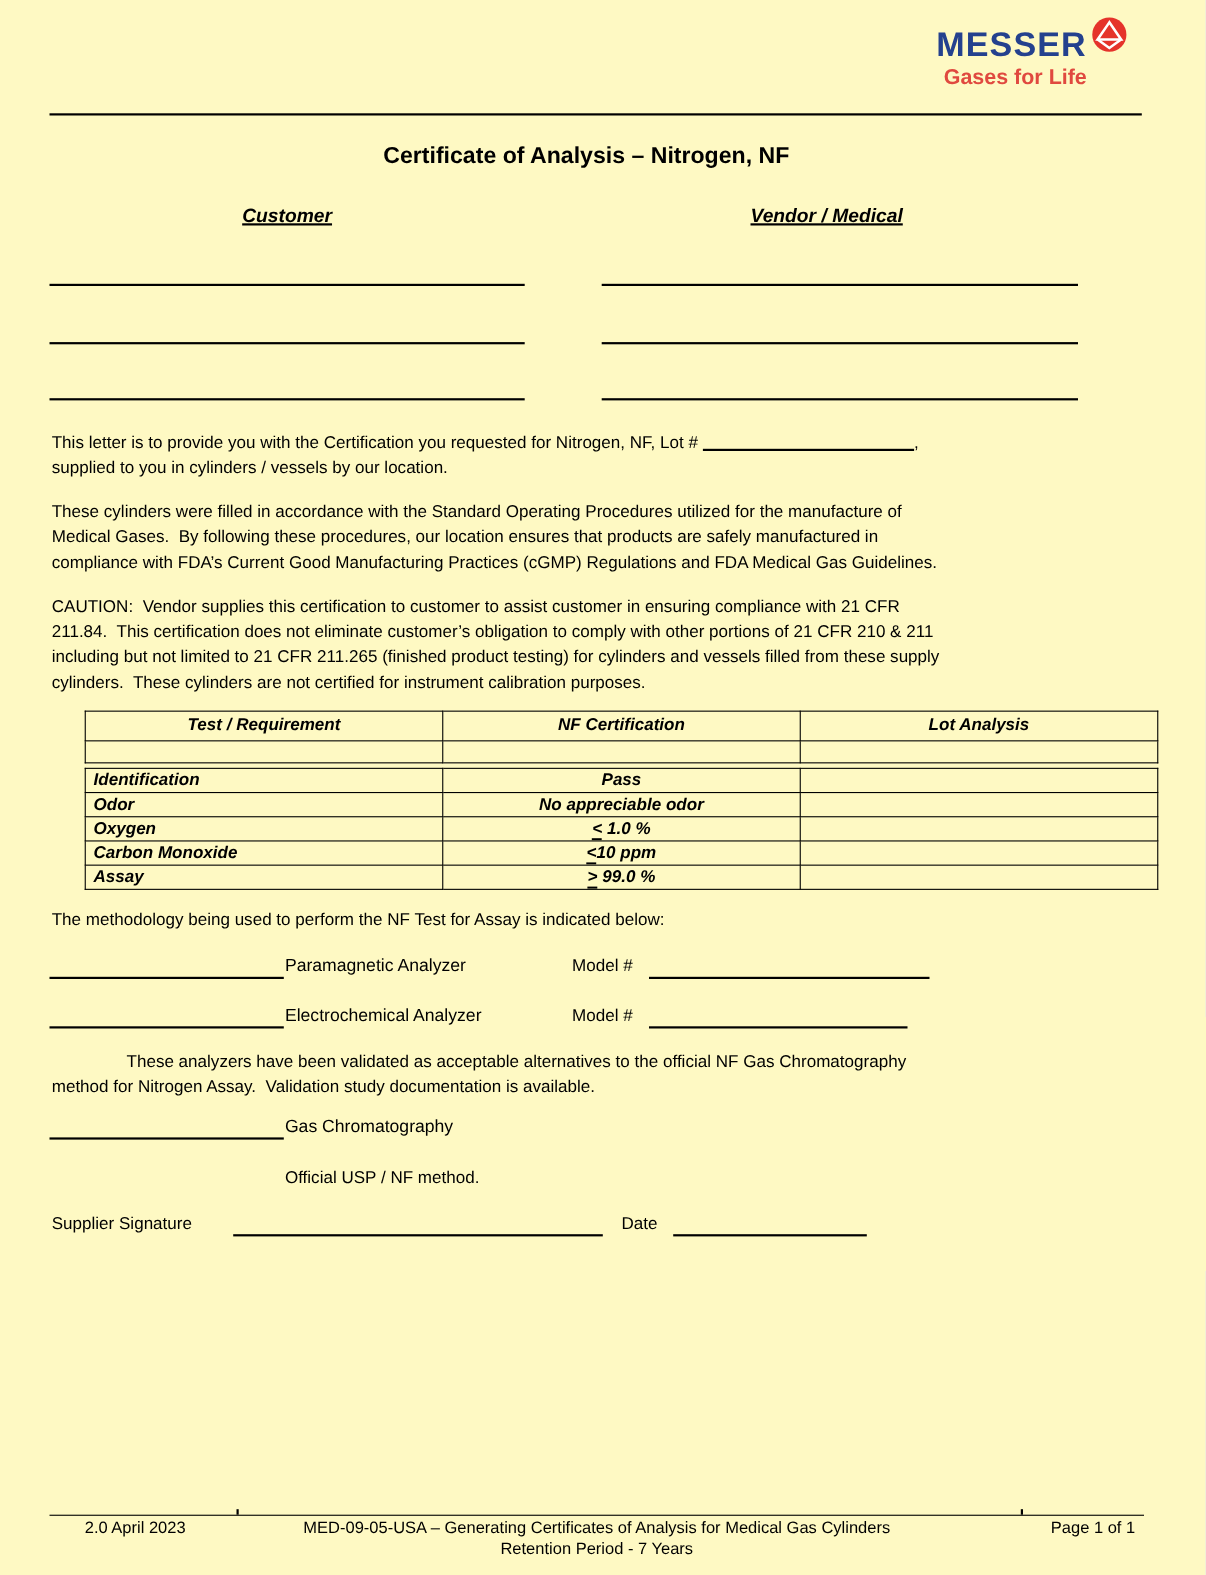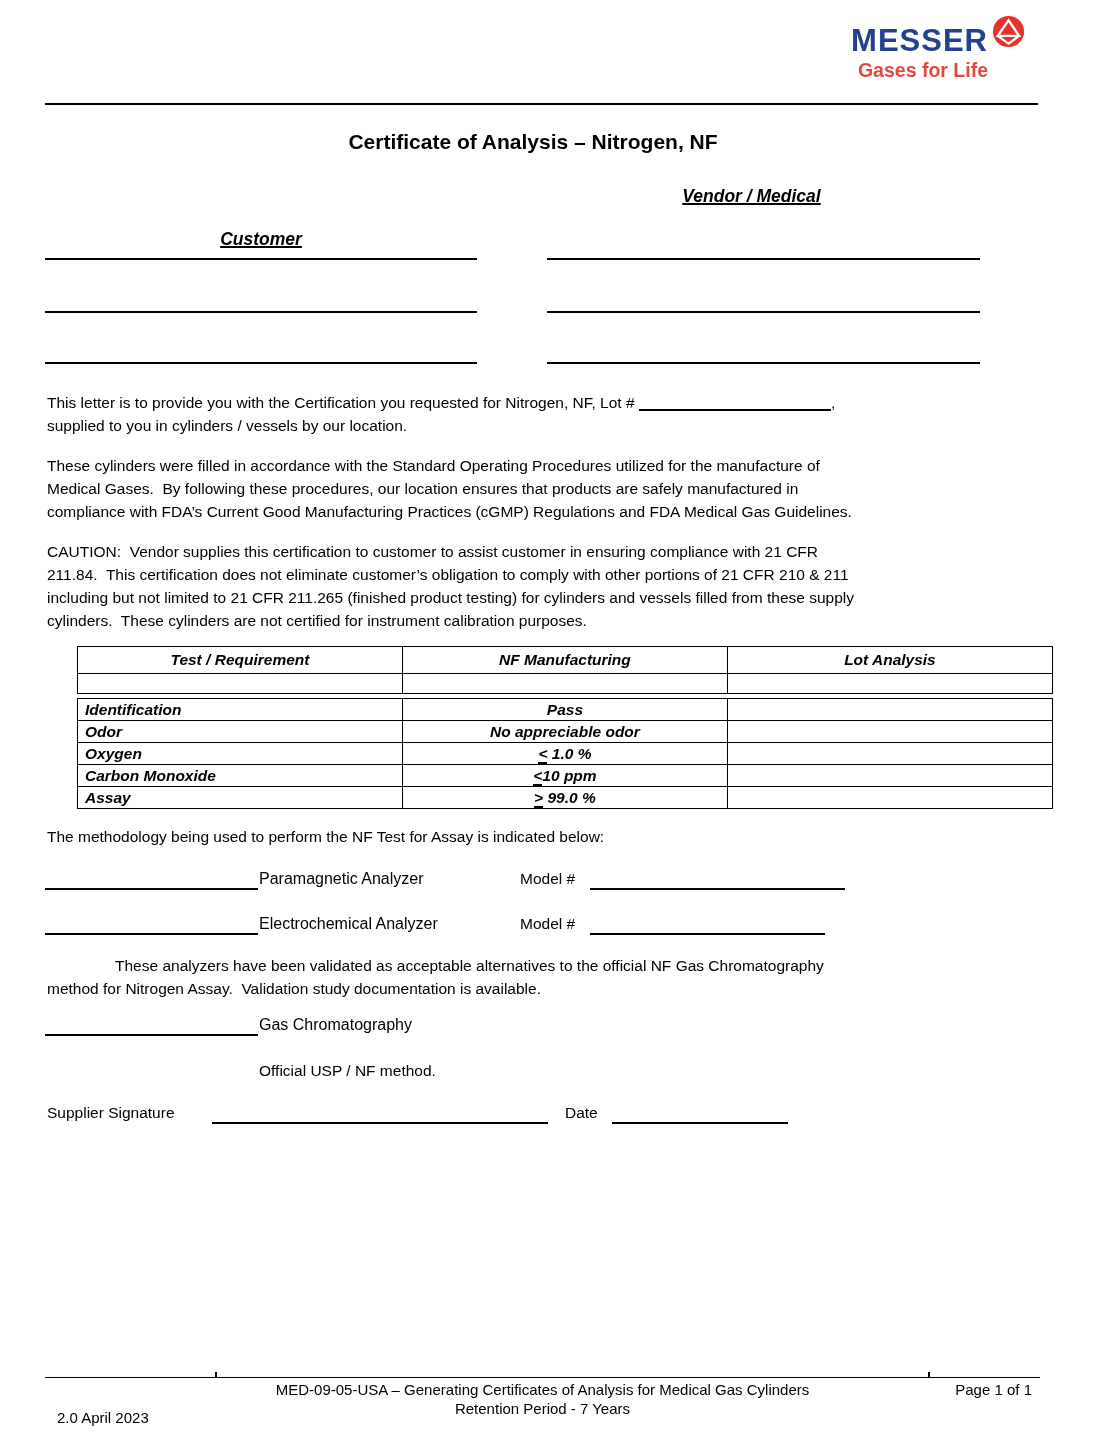--- a/index.html
+++ b/index.html
@@ -1,35 +1,35 @@
 <!DOCTYPE html>
 <html><head>
 <meta charset="utf-8">
 <style>
   html,body{margin:0;padding:0;background:#e8e8e8;}
   .page{
-    position:relative;width:1096px;height:1432px;background:#ffffff;
+    position:relative;width:1096px;height:1432px;background:#fef9c3;
     font-family:"Liberation Sans","DejaVu Sans",sans-serif;color:#000;
     overflow:hidden;margin:0 auto;
   }
   
   .brand{position:absolute;top:25px;right:108px;font-size:31px;font-weight:bold;
          letter-spacing:1px;color:#24418e;line-height:1;}
   .emblem{position:absolute;top:15px;right:71px;width:33px;height:33px;}
   .tagline{position:absolute;top:61px;right:108px;font-size:19.5px;font-weight:bold;
            color:#e0493f;line-height:1;}
   
   .rule{position:absolute;height:0;border-top:2px solid #000;}
   .blankline{position:absolute;height:0;border-top:2px solid #000;}
   
   .title{position:absolute;top:130px;left:45px;width:976px;text-align:center;
          font-size:21px;font-weight:bold;}
   .party-h{position:absolute;top:186px;font-size:17.5px;font-weight:bold;font-style:italic;
            text-align:center;text-decoration:underline;text-decoration-thickness:2px;}
-  .party-h.cust{left:45px;width:432px;margin-top:43px;}
+  .party-h.cust{left:45px;width:432px;}
   .party-h.vend{left:535px;width:433px;}
   
   .para{position:absolute;left:47px;width:980px;font-size:15.5px;line-height:23px;}
   .prewrap{white-space:pre-wrap;}
   .lot-blank{display:inline-block;width:192px;border-bottom:2px solid #000;height:16px;
              vertical-align:-3px;}
   
   .tblwrap{position:absolute;top:646px;left:45px;width:976px;padding-left:32px;}
   table{border-collapse:collapse;width:100%;table-layout:fixed;}
   th,td{border:1.6px solid #000;font-size:15.5px;font-weight:bold;font-style:italic;
@@ -50,21 +50,21 @@
   
   .sig-label{position:absolute;left:47px;top:2px;font-size:15.5px;}
   .sig-line{position:absolute;left:212px;width:336px;height:20px;border-bottom:2px solid #000;}
   .date-label{position:absolute;left:565px;top:2px;font-size:15.5px;}
   .date-line{position:absolute;left:612px;width:176px;height:20px;border-bottom:2px solid #000;}
   
   .f-rule{position:absolute;top:1377px;left:45px;width:995px;border-top:1.6px solid #000;}
   .f-tick{position:absolute;top:1372px;width:2px;height:5px;background:#000;}
   .f-text{position:absolute;font-size:15px;line-height:19px;}
   .f-center{top:1380px;left:45px;width:995px;text-align:center;}
-  .f-left{top:1380px;left:57px;margin-top:28px;}
+  .f-left{top:1380px;left:77px;}
   .f-right{top:1380px;right:64px;}
 </style>
 </head>
 <body>
 
 <div class="page">
 
   <div class="brand">MESSER</div>
   <svg class="emblem" viewBox="0 0 34 34">
     <circle cx="17" cy="17" r="16" fill="#e5332b"></circle>
@@ -104,21 +104,21 @@
   <div class="tblwrap">
     <table>
       <colgroup>
           <col style="width:33.33%">
           <col style="width:33.33%">
           <col style="width:33.34%">
         </colgroup>
       <tbody>
           <tr>
         <th>Test / Requirement</th>
-        <th>NF Manufacturing</th>
+        <th>NF Certification</th>
         <th>Lot Analysis</th>
       </tr>
       <tr class="emptyrow">
         <td></td>
         <td></td>
         <td></td>
       </tr>
     </tbody>
       </table>
     <table class="datatable">

